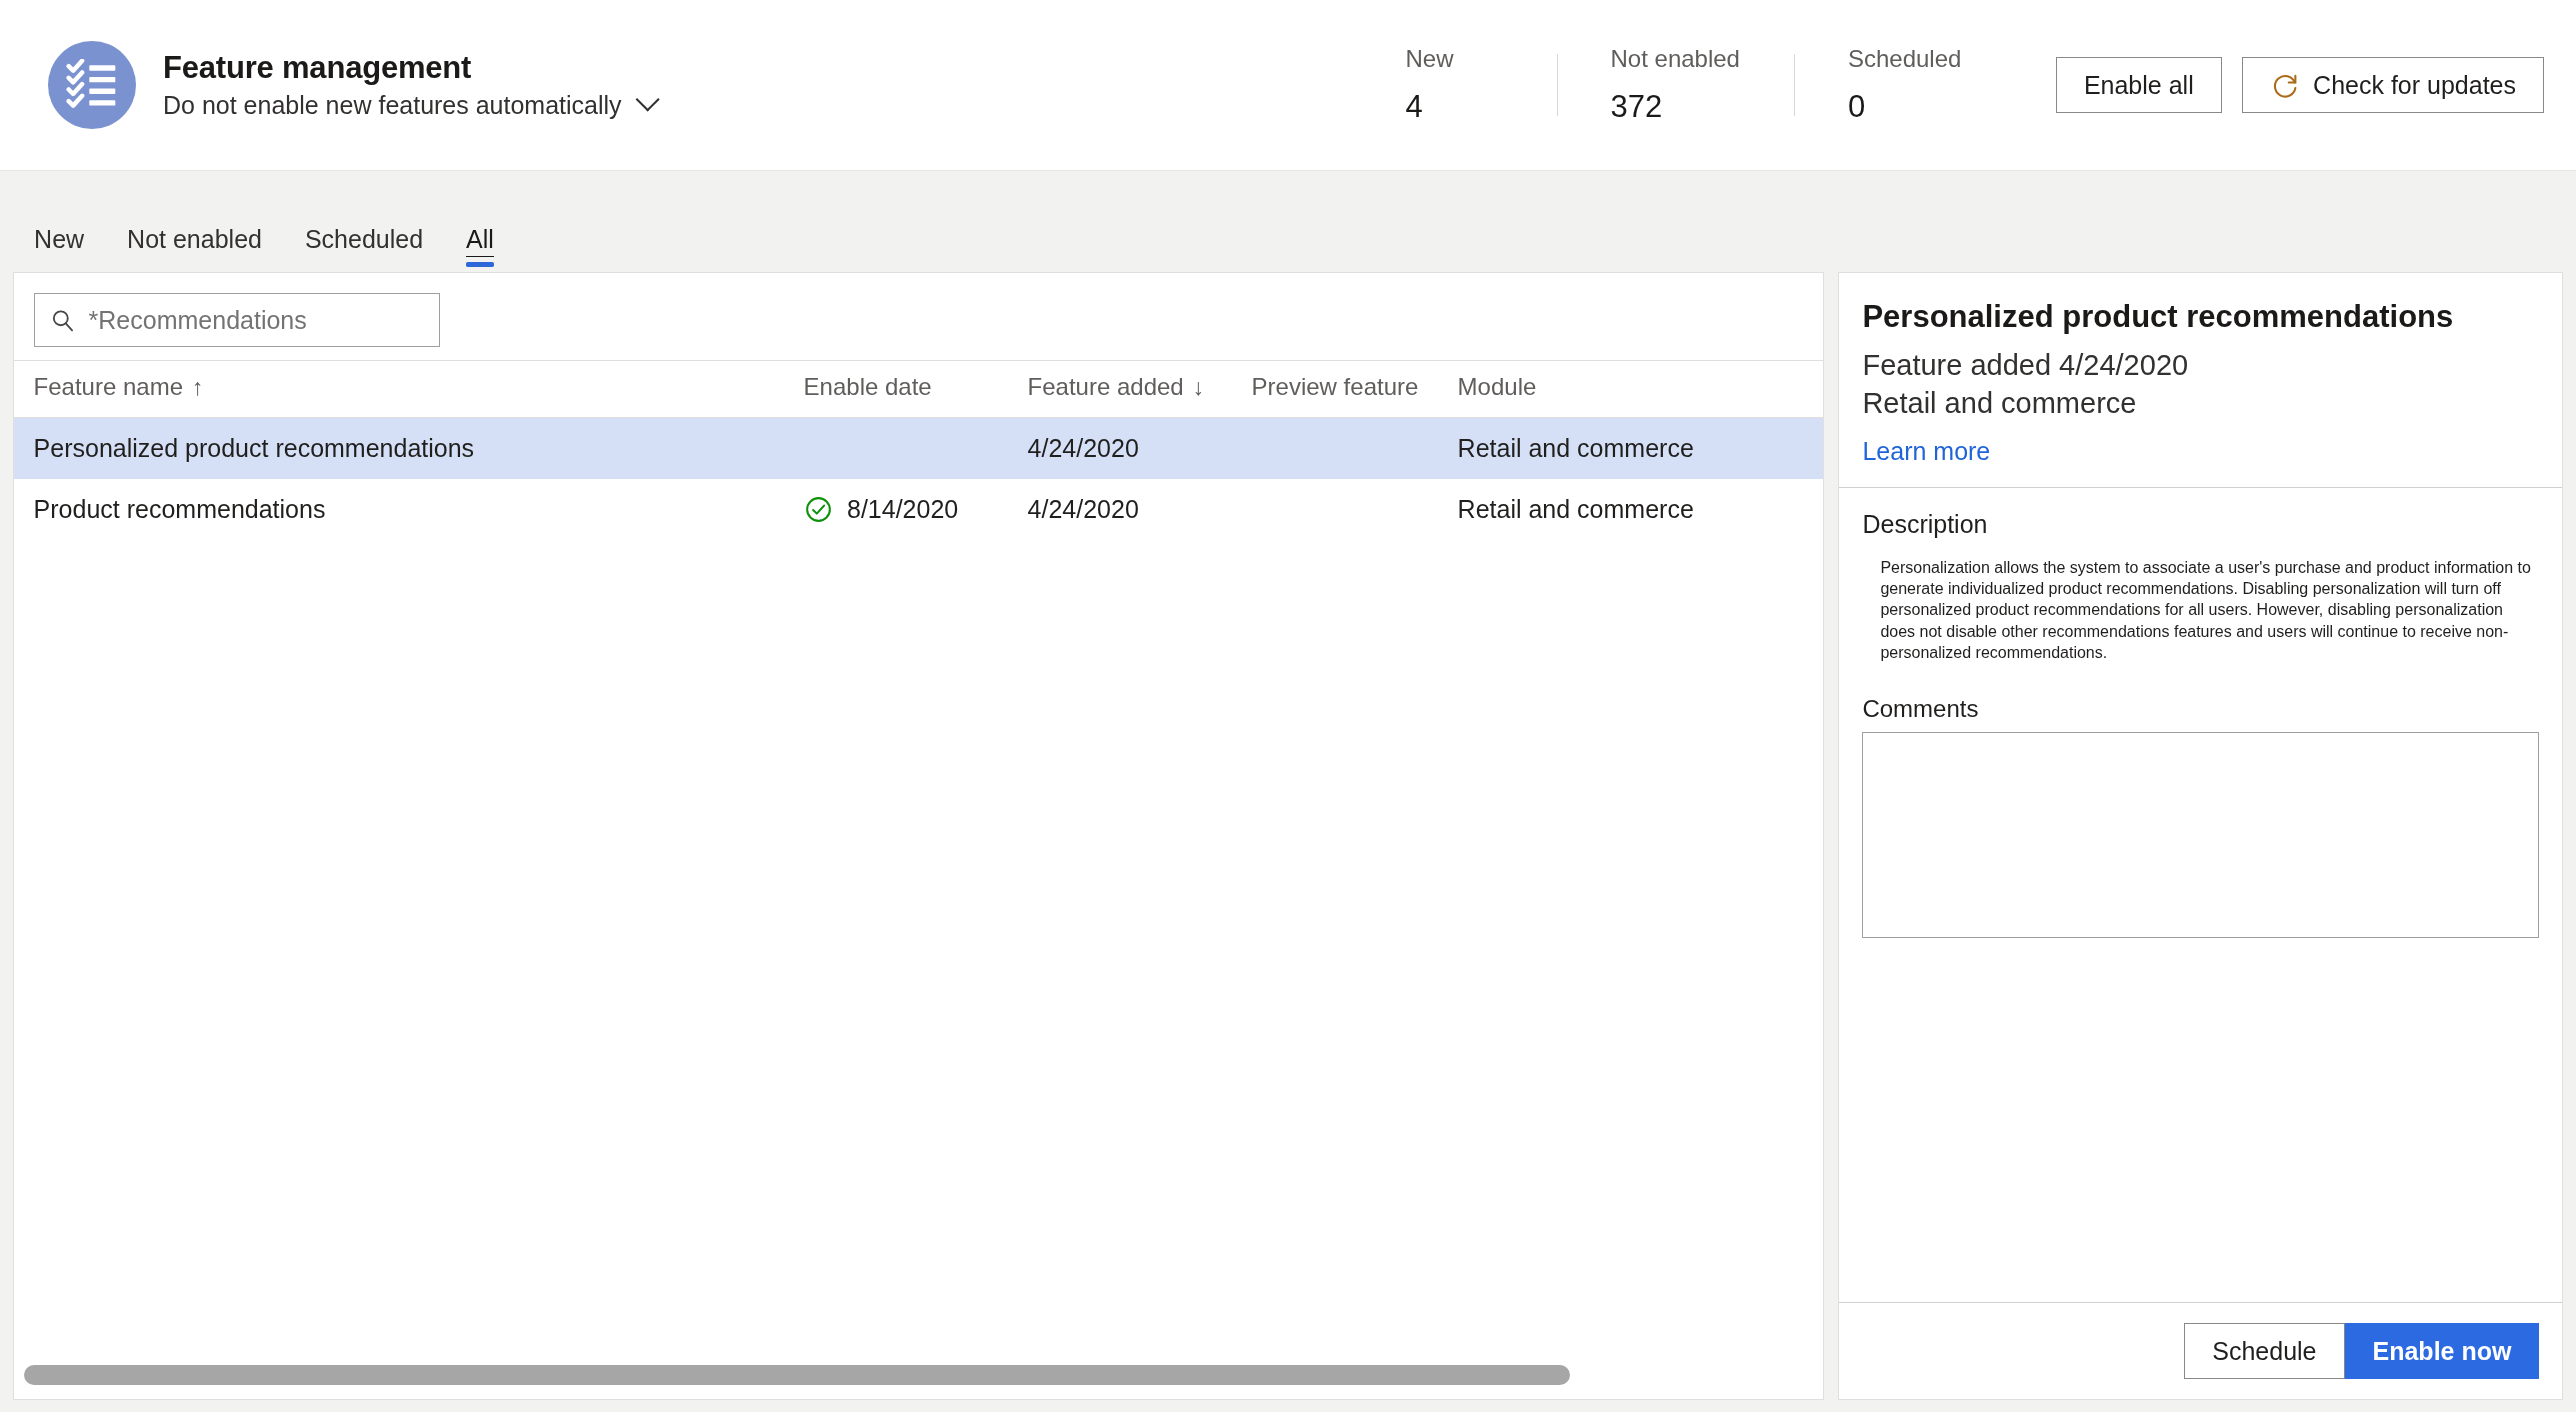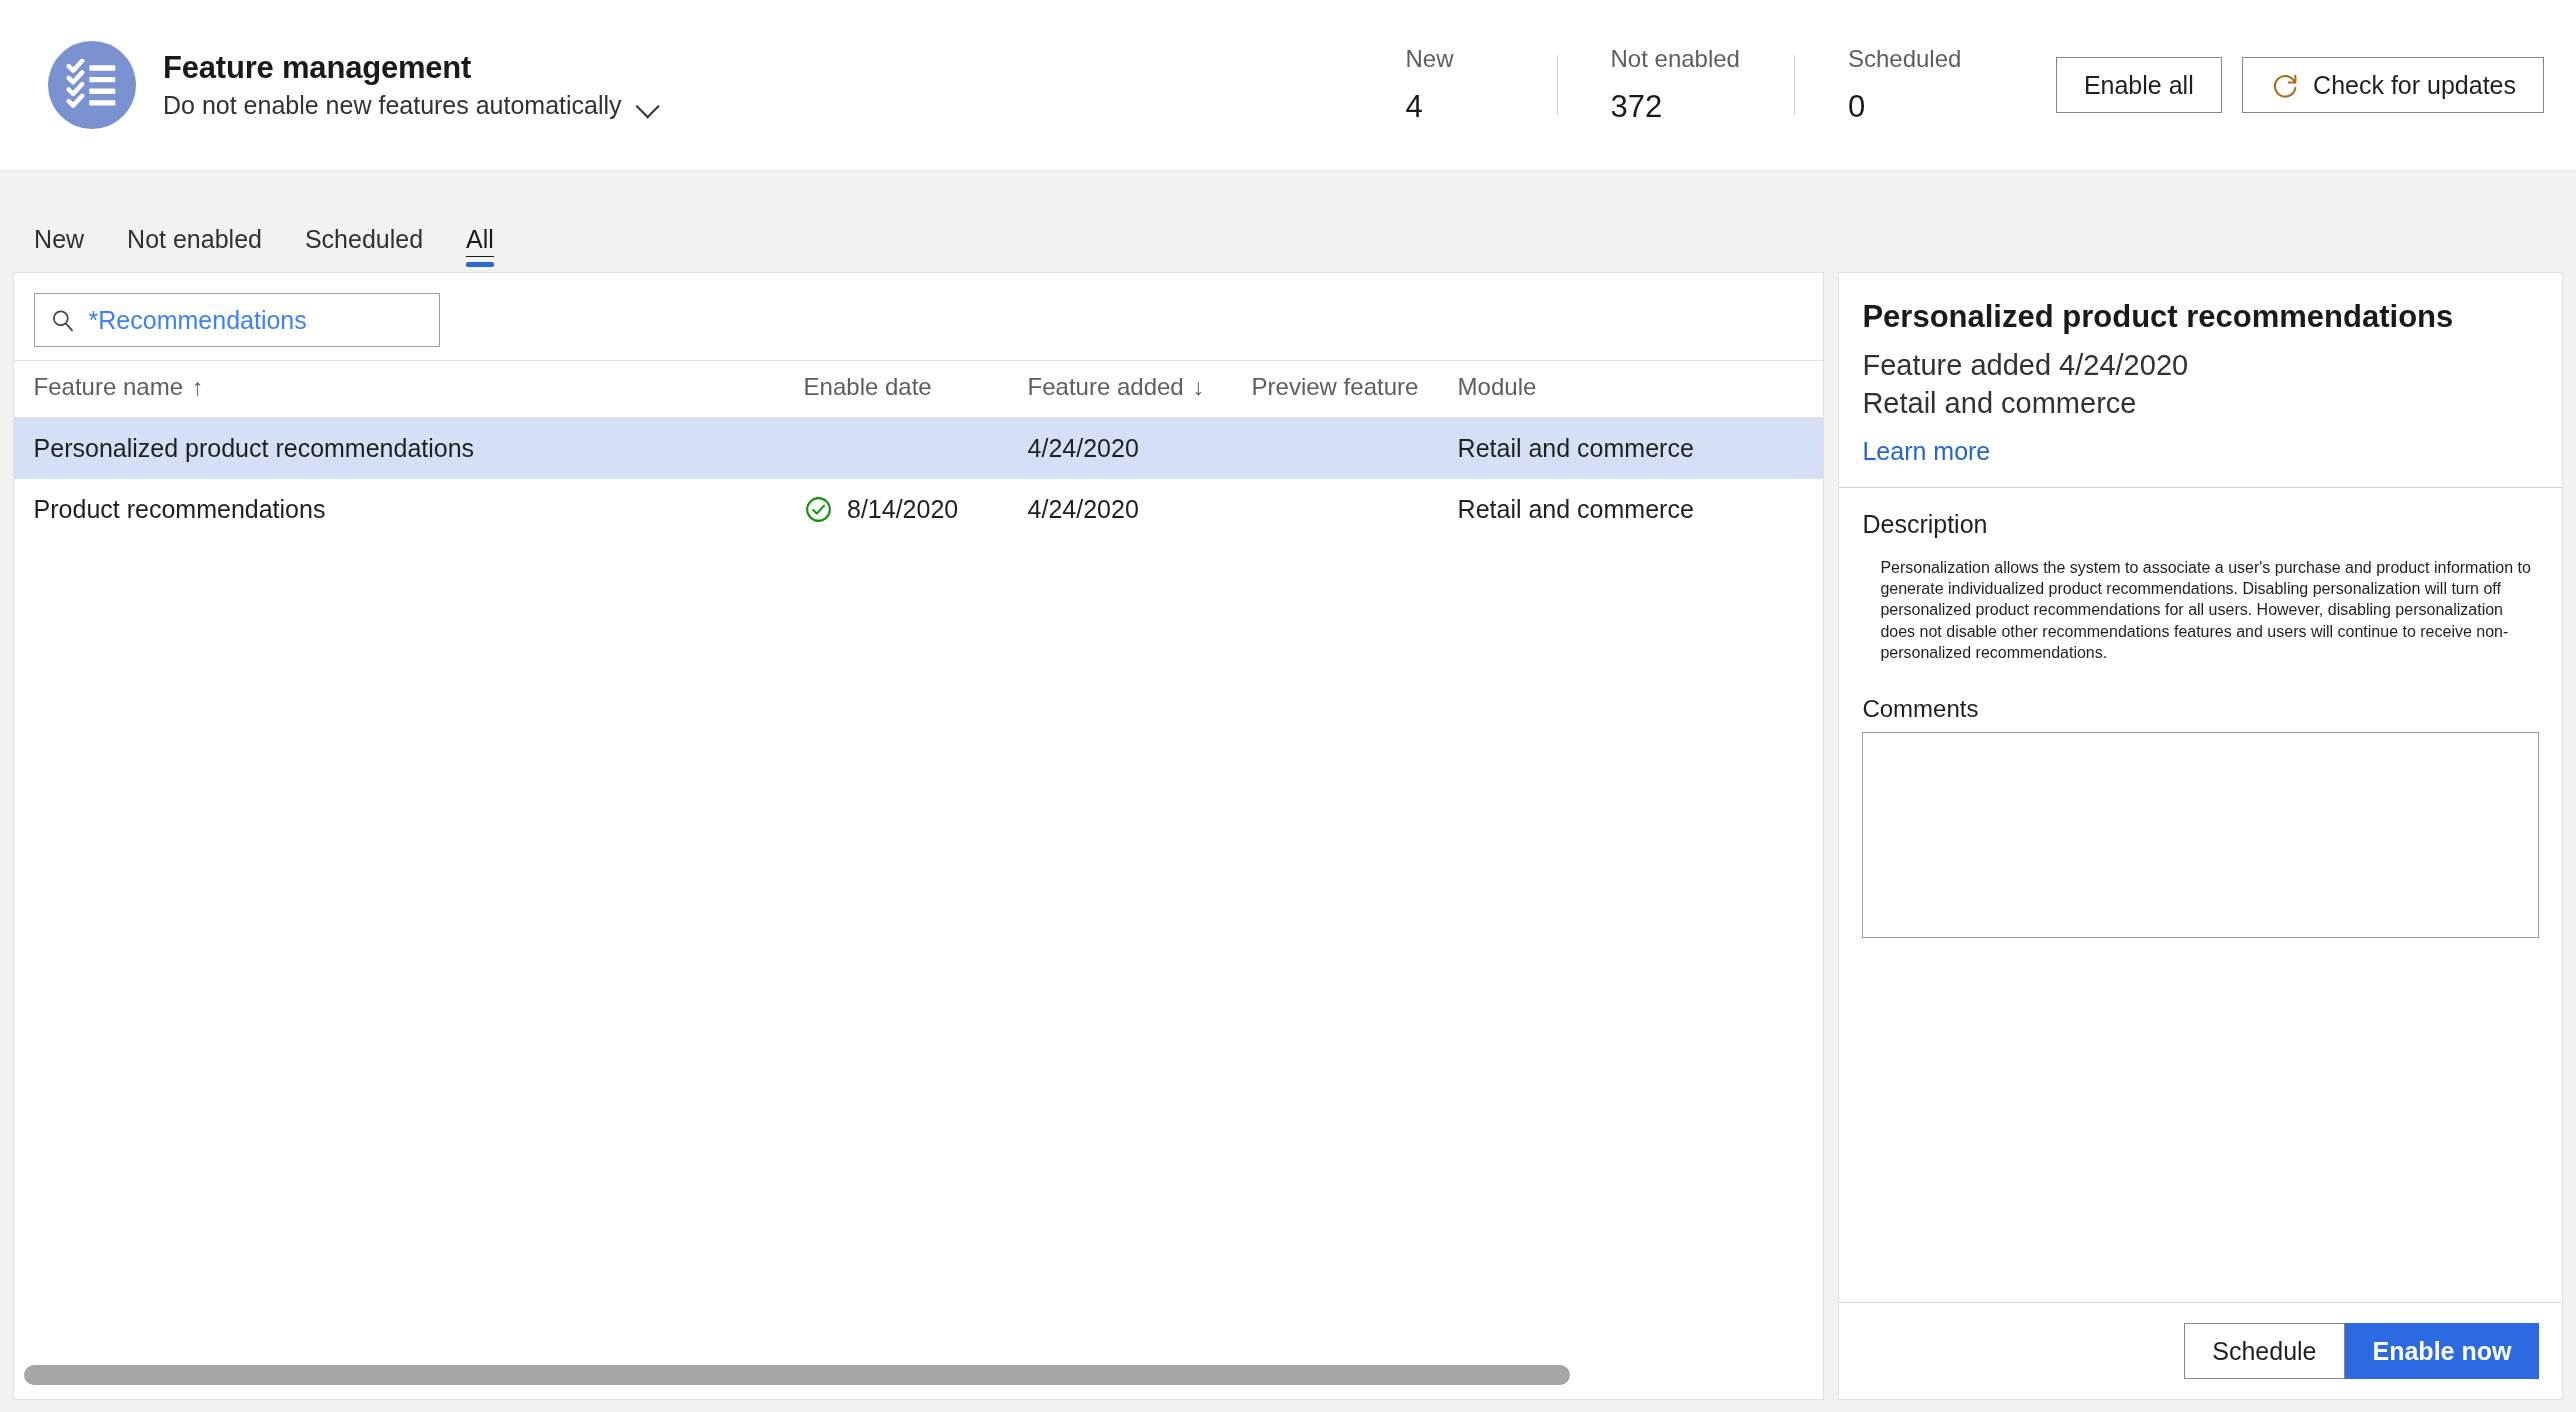--- a/index.html
+++ b/index.html
@@ -26,21 +26,21 @@
   .brand-icon {
     width: 88px; height: 88px; border-radius: 50%;
     background: #7a92cf;
     display: flex; align-items: center; justify-content: center;
     flex-shrink: 0;
   }
   .brand-text { display: flex; flex-direction: column; gap: 5.4px; }
   .page-title {
     font-size: 31px; font-weight: 700; color: #1b1a19; letter-spacing: -0.2px;
   }
-  .subtitle-row { display: flex; align-items: center; gap: 14.4px; }
+  .subtitle-row { display: flex; gap: 14.4px; }
   .subtitle { font-size: 25px; color: #323130; }
   .chev {
     width: 23px; height: 14.4px; position: relative; display: inline-block;
   }
   .chev::before {
     content: ""; position: absolute; left: 2.7px; top: 0;
     width: 15.3px; height: 15.3px;
     border-right: 2.2px solid #323130; border-bottom: 2.2px solid #323130;
     transform: rotate(45deg);
   }
@@ -117,21 +117,21 @@
   .search-wrap { padding: 20px 20px 12.6px 20px; }
   .search-box {
     width: 406px; height: 54px;
     border: 0.9px solid #a19f9d;
     background: #fff;
     display: flex; align-items: center; gap: 12.6px;
     padding: 0 14.4px;
   }
   .search-ico { width: 27px; height: 27px; flex-shrink: 0; }
   .search-text {
-    font-size: 25px; color: #3b82f6; font-family: "Liberation Sans", sans-serif;
+    font-size: 25px; color: #737373; font-family: "Liberation Sans", sans-serif;
     border: none; outline: none; background: transparent; width: 100%;
     padding: 0;
   }
 
   .grid-scroll { flex: 1 1 auto; overflow: hidden; display: flex; flex-direction: column; }
   table.grid { width: 100%; border-collapse: collapse; table-layout: fixed; }
   table.grid th {
     text-align: left;
     font-size: 24px; font-weight: 400; color: #605e5c;
     padding: 12.6px 0 16px 0;

